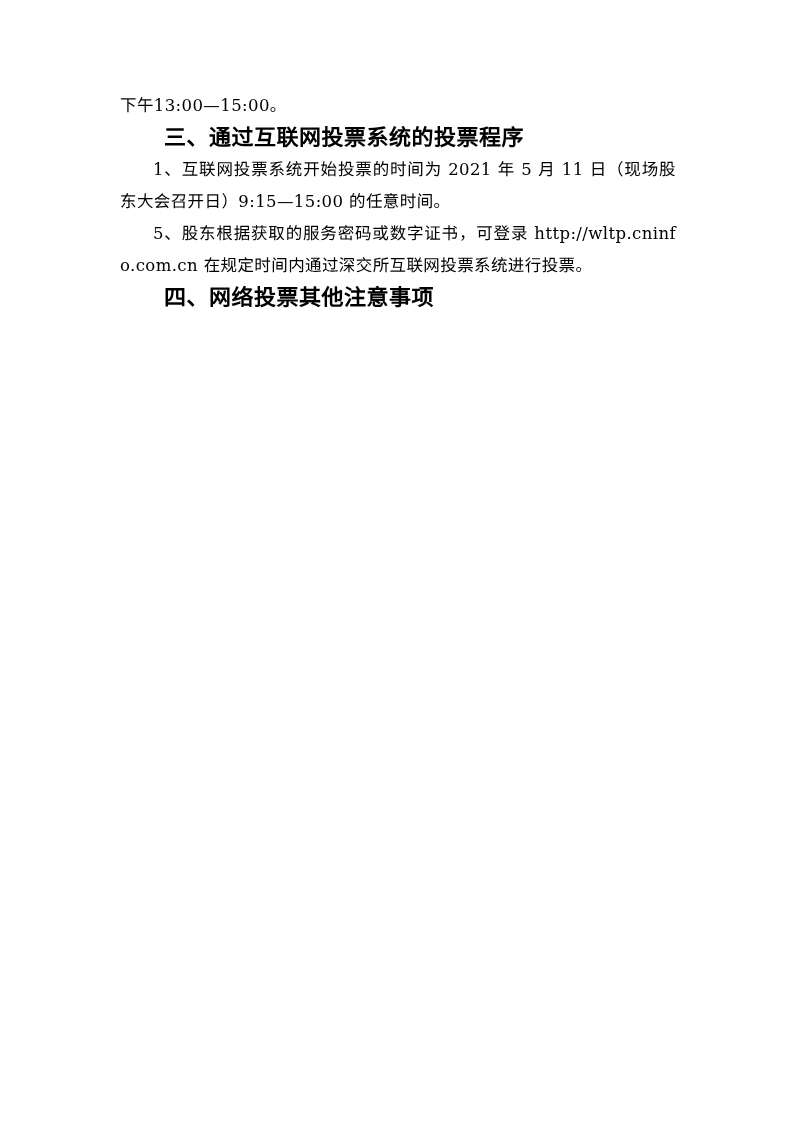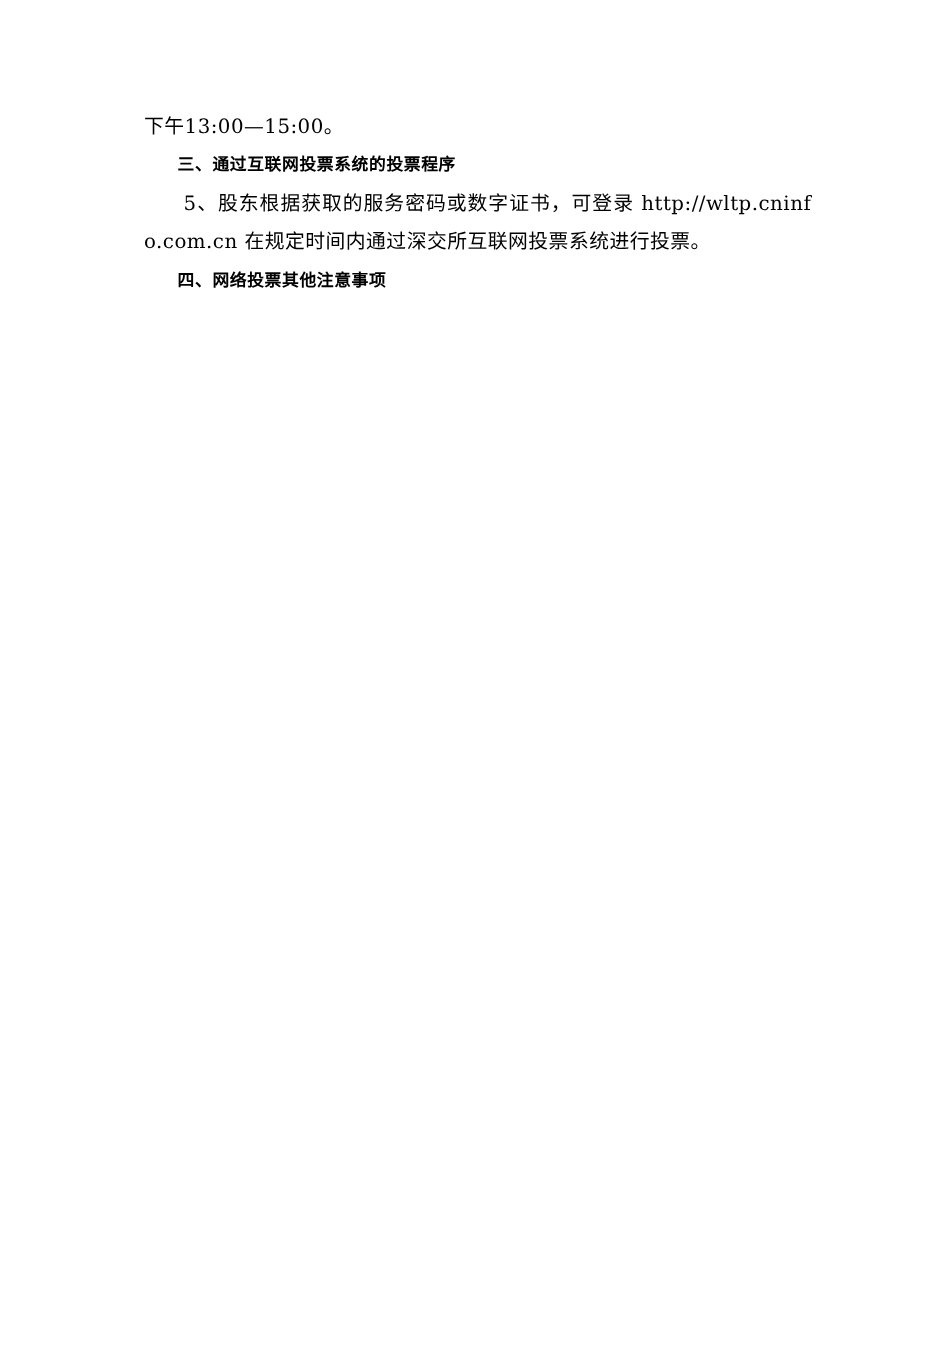--- a/index.html
+++ b/index.html
@@ -30,39 +30,40 @@
     text-align: justify;
     text-indent: 2em;
     letter-spacing: 0.4px;
     word-break: break-all;
   }
   .para.no-indent {
     text-indent: 0;
   }
   .heading {
     margin: 0;
-    font-size: 14px;
+    font-size: 22px;
     line-height: 32px;
     font-weight: bold;
     text-indent: 2em;
     letter-spacing: 0.5px;
     font-family: "DejaVu Sans", "Liberation Sans", sans-serif;
   }
 </style>
 </head>
 <body>
 
 <div class="page">
   <div class="doc-body">
 
     <p class="para no-indent">下午13:00—15:00。</p>
 
 
     <h3 class="heading">三、通过互联网投票系统的投票程序</h3>
 
+    <p class="para">1、互联网投票系统开始投票的时间为 2021 年 5 月 11 日（现场股东大会召开日）9:15—15:00 的任意时间。</p>
 
 
     <p class="para">5、股东根据获取的服务密码或数字证书，可登录 http://wltp.cninfo.com.cn 在规定时间内通过深交所互联网投票系统进行投票。</p>
 
     <h3 class="heading">四、网络投票其他注意事项</h3>
 
 
 
   </div>
 </div>

